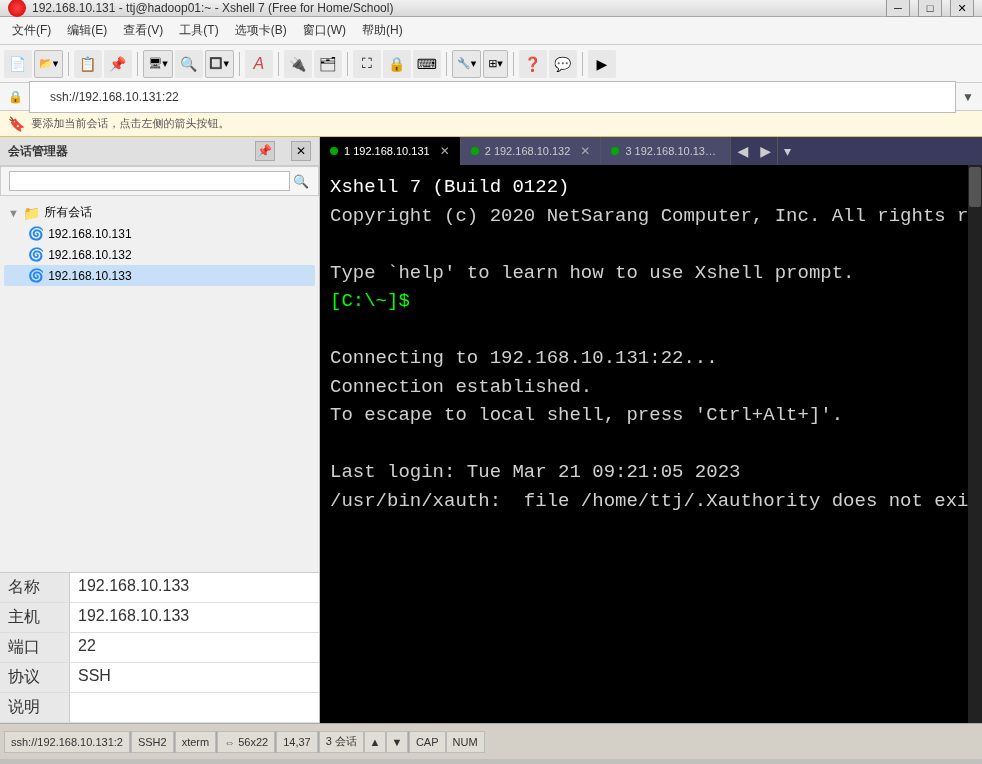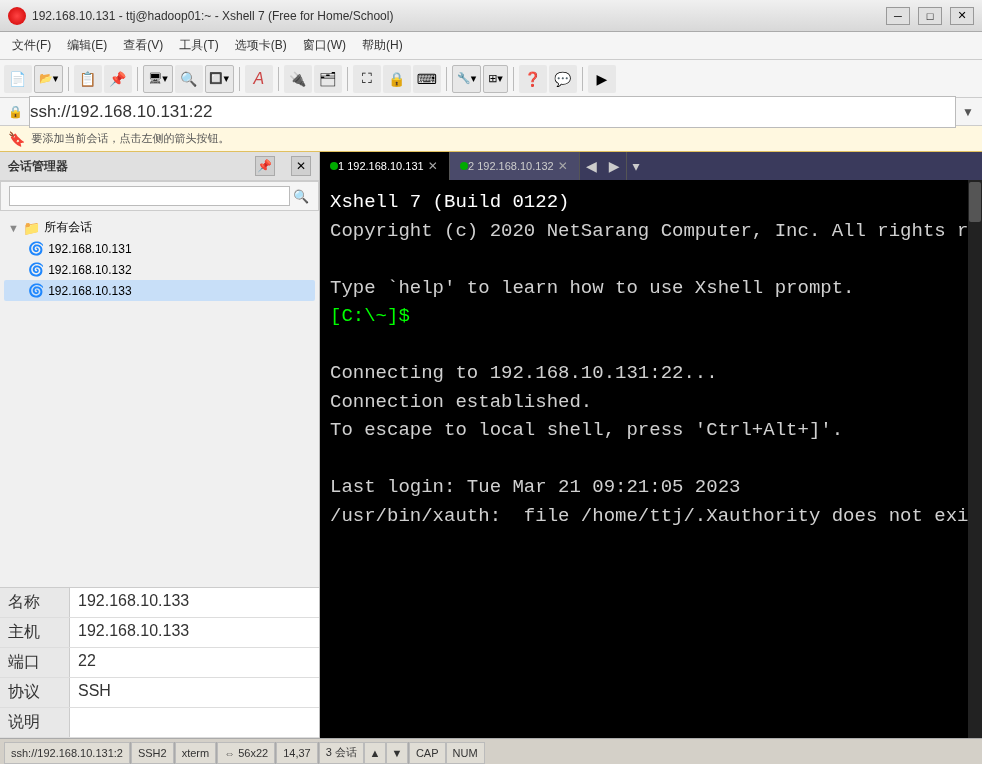--- a/index.html
+++ b/index.html
@@ -9,21 +9,21 @@
       font-family: 'Segoe UI', Arial, sans-serif;
       font-size: 12px;
       background: #c0c0c0;
       overflow: hidden;
       user-select: none;
     }
 
     
     #title-bar {
       width: 100%;
-      height: 32px;
+      height: 17px;
       background: linear-gradient(to bottom, #f0f0f0, #d8d8d8);
       display: flex;
       align-items: center;
       padding: 0 8px;
       border-bottom: 1px solid #aaa;
       justify-content: center;
     }
     #title-icon {
       width: 18px;
       height: 18px;
@@ -123,22 +123,22 @@
     }
     #address-lock {
       font-size: 12px;
       color: #888;
     }
     #address-input {
       flex: 1;
       height: 32px;
       background: white;
       border: 1px solid #bbb;
-      padding: 0 0;
-      font-size: 17px;
+      padding: 0 20px;
+      font-size: 12px;
       color: #333;
     }
     #address-dropdown {
       font-size: 12px;
       cursor: pointer;
       color: #555;
     }
 
     
     #info-bar {
@@ -264,20 +264,21 @@
       height: 28px;
       padding-left: 0;
     }
     .tab {
       display: flex;
       align-items: center;
       padding: 0 10px;
       font-size: 11px;
       cursor: pointer;
       border-right: 1px solid #555;
+      gap: 6px;
       min-width: 130px;
     }
     .tab.active {
       background: #000;
       color: white;
     }
     .tab:not(.active) {
       background: #4a4a6a;
       color: #ccc;
     }
@@ -327,21 +328,21 @@
       width: 12px;
       height: 40px;
       background: #555;
       margin: 2px 1px;
       border-radius: 2px;
     }
 
     
     #status-bar {
       width: 100%;
-      height: 28px;
+      height: 36px;
       background: #d4d0c8;
       border-top: 1px solid #aaa;
       display: flex;
       align-items: center;
       padding: 0 4px;
       gap: 0;
       font-size: 11px;
       color: #333;
     }
     .status-segment {
@@ -496,20 +497,24 @@
     <div id="tab-bar">
       <div class="tab active">
         <span style="width:8px;height:8px;border-radius:50%;background:#00aa00;display:inline-block;"></span>
         <span>1 192.168.10.131</span>
         <span class="tab-close">✕</span>
       </div>
       <div class="tab">
         <span style="width:8px;height:8px;border-radius:50%;background:#00aa00;display:inline-block;"></span>
         <span>2 192.168.10.132</span>
         <span class="tab-close">✕</span>
+      </div>
+      <div class="tab">
+        <span style="width:8px;height:8px;border-radius:50%;background:#00aa00;display:inline-block;"></span>
+        <span>3 192.168.10.13…</span>
       </div>
       <div class="tab-nav-btn">◀</div>
       <div class="tab-nav-btn">▶</div>
       <div class="tab-nav-btn">▾</div>
     </div>
 
     <div id="terminal-content">
       <div class="term-line term-white">Xshell 7 (Build 0122)</div>
       <div class="term-line term-normal">Copyright (c) 2020 NetSarang Computer, Inc. All rights r</div>
       <div class="term-line">&nbsp;</div>

